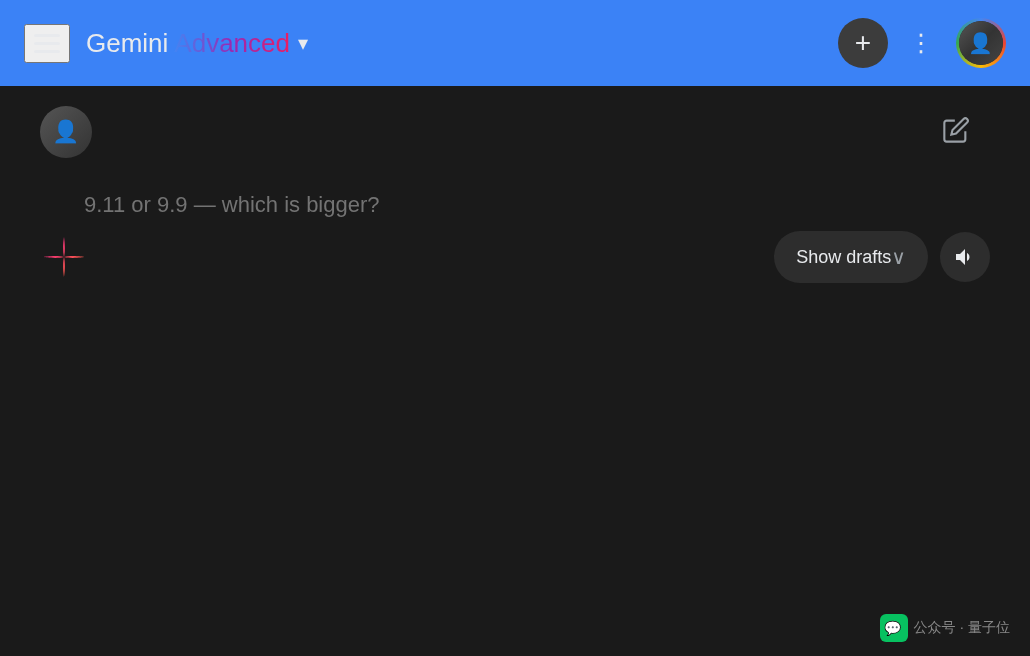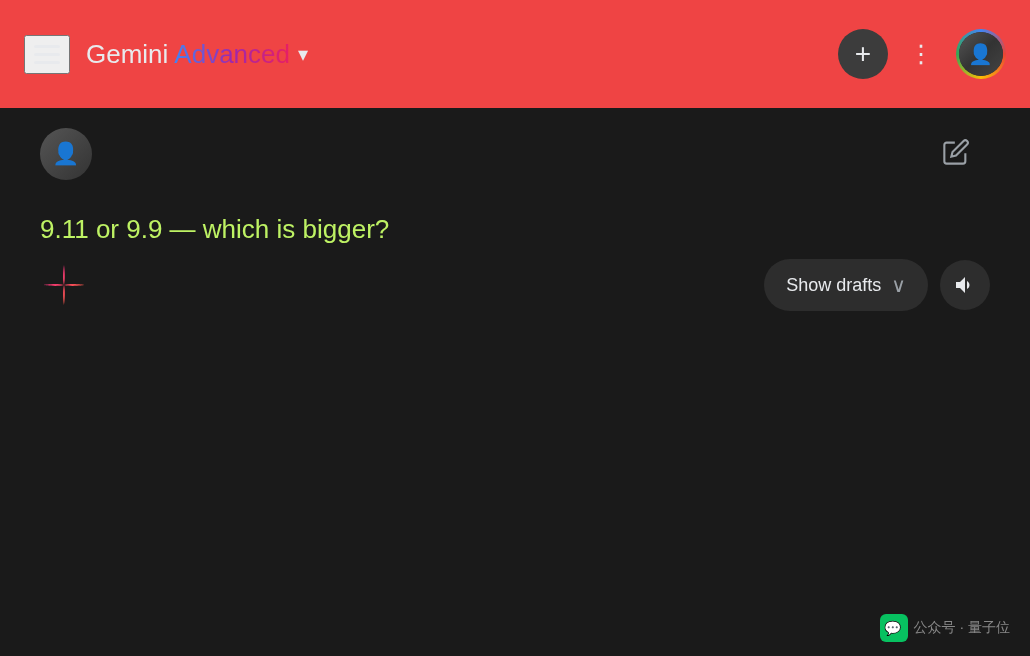--- a/index.html
+++ b/index.html
@@ -15,23 +15,23 @@
       font-family: 'Google Sans', Arial, sans-serif;
       color: #e8eaed;
       overflow: hidden;
       position: relative;
     }
 
     
     .header {
       display: flex;
       align-items: center;
-      padding: 29px 24px;
+      padding: 18px 24px;
       gap: 16px;
-      background-color: #ef4444;
+      background-color: #3b82f6;
     }
 
     .hamburger-icon {
       display: flex;
       flex-direction: column;
       gap: 5px;
       cursor: pointer;
       padding: 8px;
     }
 
@@ -178,24 +178,25 @@
       color: #9aa0a6;
     }
 
     .edit-icon-btn svg {
       width: 28px;
       height: 28px;
     }
 
     .user-message-text {
       margin-top: 30px;
-      font-size: 26px;
-      color: #bef264;
+      font-size: 22px;
+      color: #737373;
       line-height: 1.5;
       font-weight: 400;
+      margin-left: 44px;
     }
 
     
     .gemini-response-section {
       margin-top: 10px;
     }
 
     .gemini-header {
       display: flex;
       align-items: center;
@@ -216,21 +217,20 @@
 
     .response-actions {
       display: flex;
       align-items: center;
       gap: 12px;
     }
 
     .show-drafts-btn {
       display: flex;
       align-items: center;
-      gap: 10px;
       background-color: #2d2d2d;
       border: none;
       border-radius: 28px;
       padding: 14px 22px;
       color: #e8eaed;
       font-size: 18px;
       cursor: pointer;
       font-family: inherit;
     }
 

